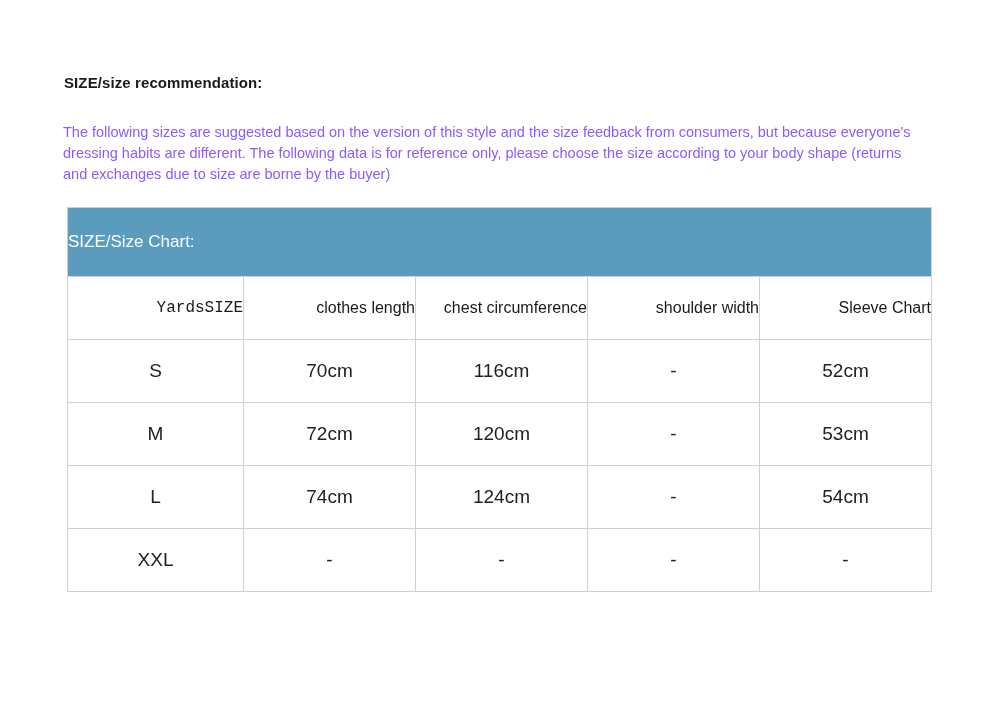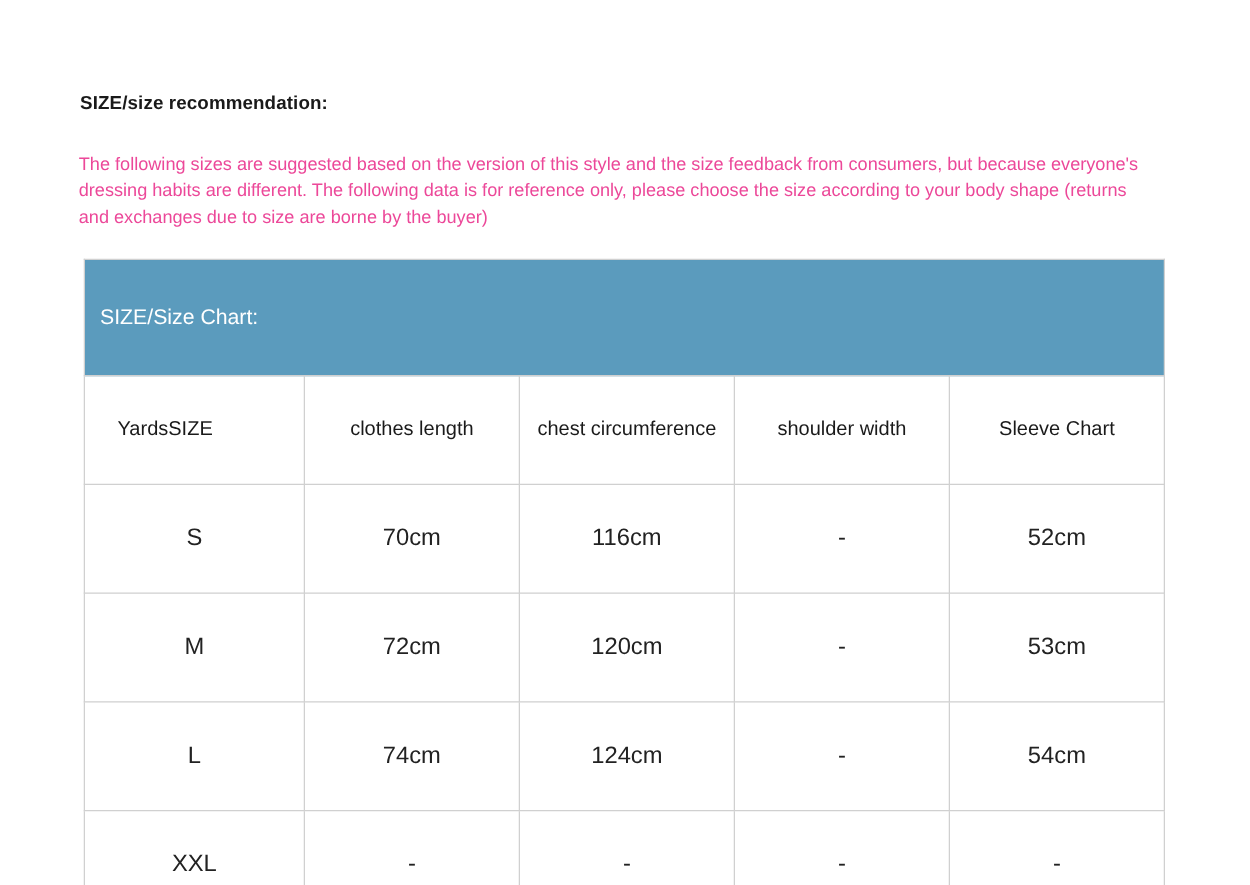--- a/index.html
+++ b/index.html
@@ -29,60 +29,61 @@
     color: #1a1a1a;
     letter-spacing: 0.1px;
   }
   .intro {
     position: absolute;
     left: 63px;
     top: 122px;
     width: 854px;
     font-size: 14.5px;
     line-height: 21px;
-    color: #ec4899;
+    color: #8b5cf6;
   }
   .table-wrap {
     position: absolute;
     left: 67px;
     top: 207px;
     width: 864px;
   }
   table.size-chart {
     border-collapse: collapse;
     width: 864px;
     table-layout: fixed;
   }
   table.size-chart td, table.size-chart th {
     border: 1px solid #d0d0d0;
-    padding: 12px;
+    padding: 0;
     vertical-align: middle;
   }
   .chart-title-row td {
     background: #5b9bbd;
     border: 1px solid #5b9bbd;
     height: 68px;
     color: #ffffff;
     font-size: 17px;
     padding-left: 17px;
     text-align: left;
     font-weight: normal;
   }
   .head-row td {
     height: 62px;
     font-size: 16px;
-    text-align: center;
+    text-align: right;
     color: #1a1a1a;
     font-weight: normal;
     line-height: 20px;
     padding: 0 6px;
   }
   .head-row td.left-head {
-    text-align: left;
+    text-align: right;
     padding-left: 26px;
+    font-family: Liberation Mono, monospace;
   }
   .data-row td {
     height: 62px;
     font-size: 19px;
     text-align: center;
     color: #222222;
     font-weight: normal;
   }
   .col-1 { width: 176px; }
   .col-2 { width: 172px; }

